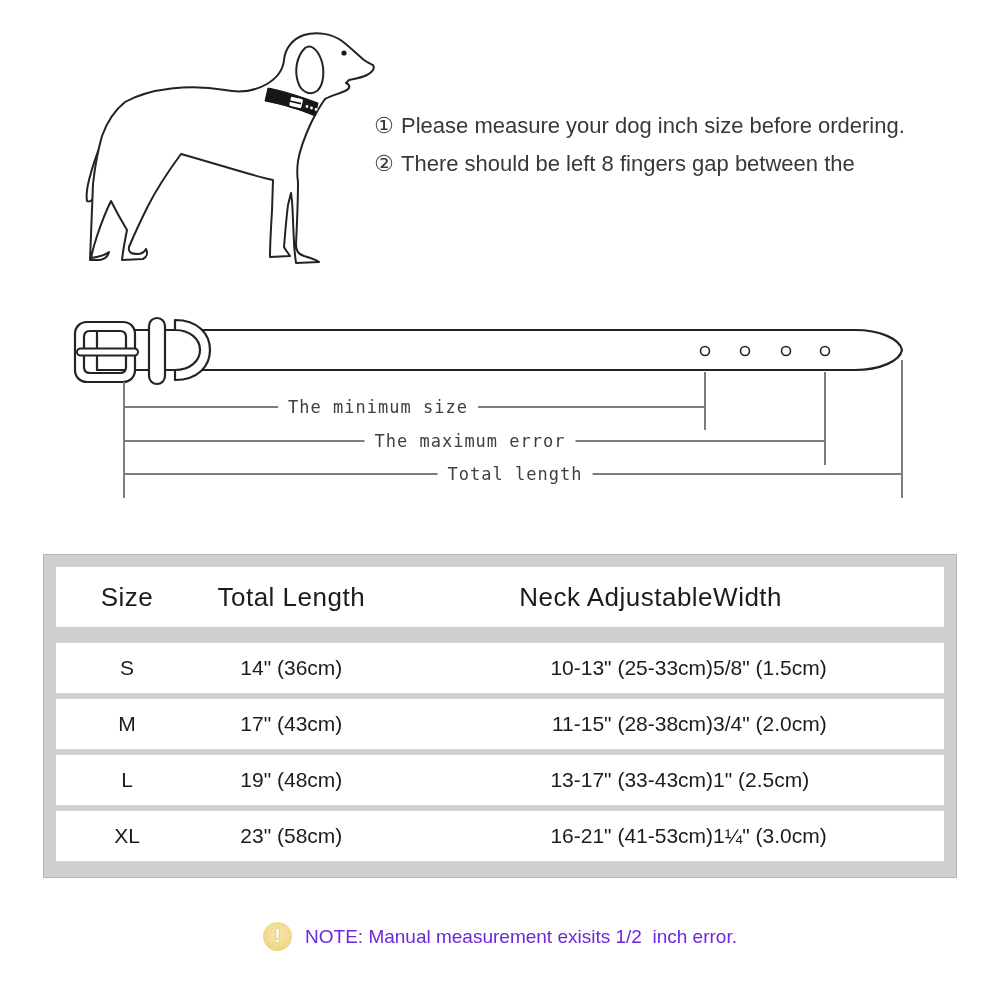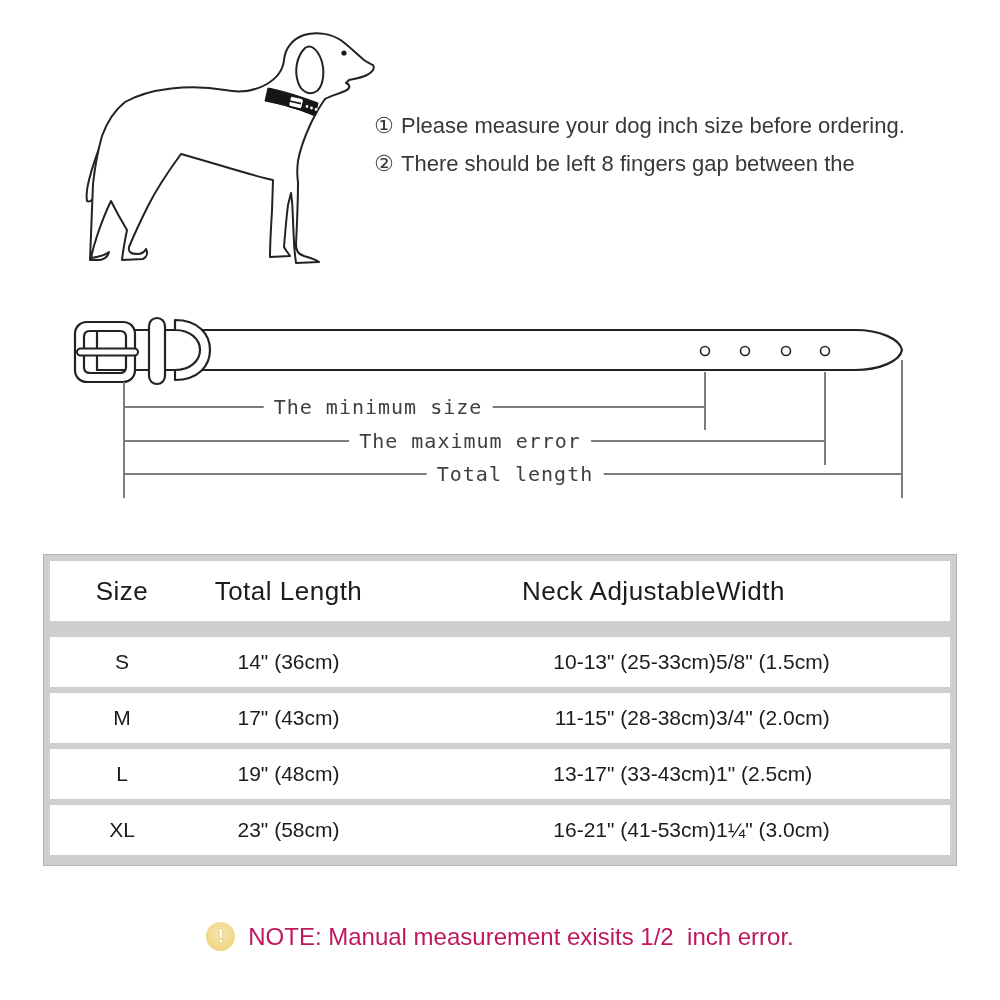--- a/index.html
+++ b/index.html
@@ -13,47 +13,47 @@
   #instructions{position:absolute;left:374px;top:110px;width:600px;}
   .instr-item{display:flex;font-size:22px;line-height:31px;color:#383838;margin-bottom:7px;}
   .instr-num{flex:0 0 27px;}
   .instr-text{flex:1 1 auto;max-width:545px;}
   
   #collar-svg{position:absolute;left:40px;top:300px;}
   .measure-label{
     position:absolute;transform:translate(-50%,-50%);
     background:#ffffff;padding:0 10px;white-space:nowrap;
     font-family:"DejaVu Sans Mono","Liberation Mono",monospace;
-    font-size:20px;letter-spacing:1px;color:#3f3f3f;
+    font-size:17px;letter-spacing:1px;color:#3f3f3f;
   }
   #label-min{left:378px;top:407px;}
   #label-max{left:470px;top:441px;}
   #label-total{left:515px;top:474px;}
   
   #size-table{
     position:absolute;left:43px;top:554px;width:914px;
-    background:#cfcfcf;border:1px solid #b3b3b3;padding:6px;box-sizing:border-box;
+    background:#cfcfcf;border:1px solid #b3b3b3;padding:12px;box-sizing:border-box;
   }
   .t-row{background:#ffffff;display:flex;align-items:center;}
   .t-head{height:60px;margin-bottom:16px;font-size:26px;letter-spacing:0.5px;color:#1c1c1c;}
   .t-data{height:50px;margin-bottom:6px;font-size:21px;color:#1c1c1c;}
   .t-data:last-child{margin-bottom:4px;}
   .c0{flex:0 0 16%;text-align:center;}
   .c1{flex:0 0 21%;text-align:center;}
   .c2{flex:0 0 37%;text-align:right;}
   .c3{flex:0 0 26%;text-align:left;}
   
   #note{position:absolute;left:0;right:0;top:922px;display:flex;justify-content:center;align-items:center;gap:13px;}
   #note-icon{
     width:29px;height:29px;border-radius:50%;flex:0 0 29px;
     background:radial-gradient(circle at 50% 40%, #f7e7ae 0%, #f0d684 70%, #ecd07a 100%);
     display:flex;align-items:center;justify-content:center;
     color:#ffffff;font-weight:bold;font-size:18px;text-shadow:0 0 2px #b9a45c;
   }
-  #note-text{font-size:24px;color:#be185d;white-space:pre-wrap;}
+  #note-text{font-size:19px;color:#6d28d9;white-space:pre-wrap;}
 </style>
 </head>
 <body>
 
 <div id="canvas">
 
   <svg id="dog-svg" width="340" height="280" viewBox="0 0 340 280">
 
     <path d="M 50 126 C 44 140, 38 156, 34 172 C 32 180, 31 188, 32 193 C 35 195, 39 191, 42 184 C 47 172, 52 158, 55 146 C 57 139, 58 132, 57 127 Z" fill="#ffffff" stroke="#232323" stroke-width="2"></path>
 

